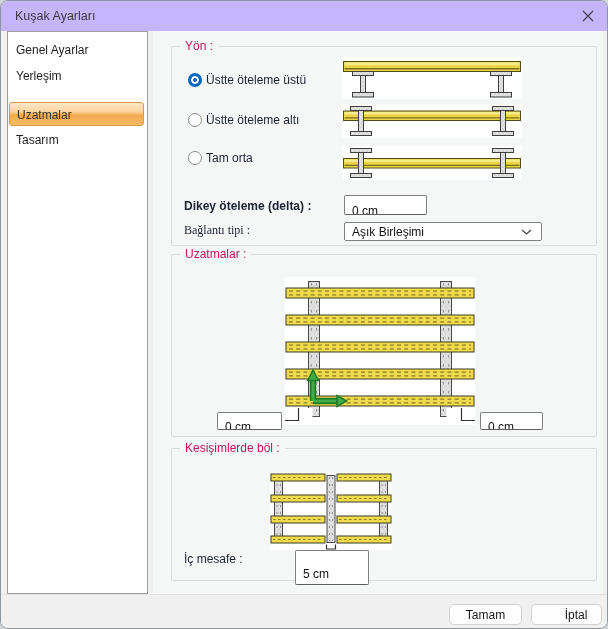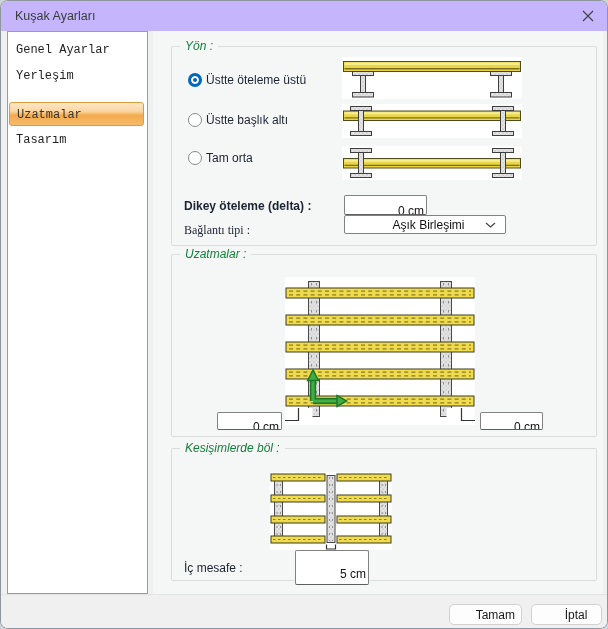--- a/index.html
+++ b/index.html
@@ -2,41 +2,41 @@
 <html><head>
 <meta charset="utf-8">
 <style>
   html,body{margin:0;padding:0;background:#cfd4d9;font-family:"Liberation Sans",sans-serif;}
   .dialog{position:relative;width:606px;height:627px;margin:0;background:#f0f0f0;
     border:1px solid #8f979e;border-radius:8px;overflow:hidden;box-sizing:content-box;}
   .titlebar{position:absolute;left:0;top:0;width:100%;height:30px;background:#c4b5fd;}
   .title{position:absolute;left:14px;top:0;line-height:30px;font-size:12.5px;color:#3c3c3c;}
   .close-btn{position:absolute;right:8px;top:6px;width:22px;height:18px;display:flex;align-items:center;justify-content:center;cursor:default;}
   .sidebar{position:absolute;left:6px;top:30px;width:141px;height:563px;background:#ffffff;
-    border:1px solid #9c9c9c;box-sizing:border-box;padding-top:5px;font-family:Liberation Mono, monospace;}
+    border:1px solid #9c9c9c;box-sizing:border-box;padding-top:5px;}
   .side-item{position:relative;height:26px;line-height:26px;padding-left:8px;font-size:12px;color:#1f1f1f;cursor:default;}
   .side-item.sel{height:24px;line-height:24px;margin:13px 3px 1px 1px;padding-left:7px;border:1px solid #dd9b3f;border-radius:3px;
     background:linear-gradient(180deg,#fde7c8 0%,#fbd5a0 38%,#f6b969 50%,#f3aa4e 55%,#f6bb6a 100%);
     color:#3a342c;box-sizing:border-box;}
   .main{position:absolute;left:152px;top:30px;width:450px;height:563px;background:#f5f6f6;}
   .grp{position:absolute;border:1px solid #dcdcdc;border-radius:2px;box-sizing:border-box;}
-  .grp-label{position:absolute;top:-8px;left:8px;background:#f5f6f6;padding:0 5px;font-size:12px;color:#15803d;line-height:15px;font-style:italic;}
+  .grp-label{position:absolute;top:-8px;left:8px;background:#f5f6f6;padding:0 5px;font-size:12px;color:#be185d;line-height:15px;}
   .lbl{position:absolute;font-size:12px;color:#1c2333;line-height:18px;white-space:nowrap;}
   .rb{position:absolute;width:14px;height:14px;border-radius:50%;background:#fefefe;border:1px solid #8a8a8a;box-sizing:border-box;}
   .rb.sel{border:3px solid #0067c0;background:#0067c0;box-shadow:inset 0 0 0 2px #fff;}
   .tb{position:absolute;background:#fff;border:1px solid #818181;border-bottom-color:#5f5f5f;border-radius:2px;
-    box-sizing:border-box;font-family:"Liberation Sans",sans-serif;font-size:12px;color:#111;padding:12px 2px 0 7px;outline:none;text-align:right;}
+    box-sizing:border-box;font-family:"Liberation Sans",sans-serif;font-size:12px;color:#111;padding:12px 2px 0 7px;outline:none;}
   .dd{position:absolute;background:#fff;border:1px solid #818181;border-radius:2px;box-sizing:border-box;
     display:flex;align-items:center;padding-left:7px;font-size:12px;color:#111;cursor:default;}
   .dd .chev{position:absolute;right:9px;top:50%;transform:translateY(-50%);}
   .diagram{position:absolute;line-height:0;}
   .footer{position:absolute;left:0;top:593px;width:100%;height:36px;background:#f0f0f0;border-top:1px solid #e3e3e3;box-sizing:border-box;}
   .btn{position:absolute;top:9px;height:21px;background:#fdfdfd;border:1px solid #d1d1d1;border-radius:5px;
     font-family:"Liberation Sans",sans-serif;font-size:12px;color:#1a1a1a;box-sizing:border-box;cursor:default;}
-  .btn.ok{left:448px;width:73px;text-align:right;}
+  .btn.ok{left:448px;width:73px;}
   .btn.cancel{left:530px;width:71px;padding-left:25px;}
 </style>
 </head>
 <body>
 
 <svg width="0" height="0" style="position:absolute">
   <defs>
     <pattern id="stip" width="4" height="4" patternUnits="userSpaceOnUse">
       <rect width="4" height="4" fill="#e4e4e4"></rect>
       <circle cx="1" cy="1" r="0.6" fill="#a0a0a0"></circle>
@@ -65,21 +65,21 @@
 
   <div class="main">
 
     <div class="grp" style="left:18px;top:15px;width:426px;height:200px;">
       <span class="grp-label">Yön :</span>
 
       <span class="rb sel" style="left:16px;top:26px;"></span>
       <span class="lbl" style="left:34px;top:24px;">Üstte öteleme üstü</span>
 
       <span class="rb" style="left:16px;top:66px;"></span>
-      <span class="lbl" style="left:34px;top:64px;">Üstte başlık altı</span>
+      <span class="lbl" style="left:34px;top:64px;">Üstte öteleme altı</span>
 
       <span class="rb" style="left:16px;top:104px;"></span>
       <span class="lbl" style="left:34px;top:102px;">Tam orta</span>
 
       <div class="diagram" style="left:170px;top:10px;">
         <svg width="180" height="42" viewBox="0 0 180 42">
           <rect width="180" height="42" fill="#ffffff"></rect>
           <rect x="1.5" y="4.5" width="177" height="10" fill="#e9d545" stroke="#4f4a1c"></rect>
           <rect x="2.5" y="5.5" width="175" height="2.6" fill="#f5ec8e"></rect>
           <line x1="2.5" y1="11.8" x2="177.5" y2="11.8" stroke="#7a6f1d" stroke-width="1.4"></line>
@@ -125,21 +125,21 @@
               <rect x="158.5" y="6.5" width="5" height="21"></rect>
               <rect x="150.5" y="27.5" width="21" height="4"></rect>
           </g>
         </svg>
       </div>
 
       <span class="lbl" style="left:12px;top:150px;font-weight:bold;">Dikey öteleme (delta) :</span>
       <input class="tb" style="left: 172px; top: 148px; width: 83px; height: 20px;" value="0 cm">
 
       <span class="lbl" style="left:12px;top:174px;font-family:Liberation Serif, serif;">Bağlantı tipi :</span>
-      <div class="dd" style="left:172px;top:168px;width:162px;height:19px;justify-content:center;">
+      <div class="dd" style="left:172px;top:175px;width:198px;height:19px;">
         <span>Aşık Birleşimi</span>
         <svg class="chev" width="11" height="7" viewBox="0 0 11 7">
           <path d="M1,1.5 L5.5,5.5 L10,1.5" fill="none" stroke="#444" stroke-width="1.2"></path>
         </svg>
       </div>
     </div>
 
     <div class="grp" style="left:18px;top:223px;width:426px;height:183px;">
       <span class="grp-label">Uzatmalar :</span>
 
@@ -235,21 +235,21 @@
             <line x1="3" y1="47.5" x2="53" y2="47.5"></line>
               <line x1="69" y1="47.5" x2="119" y2="47.5"></line>
             <line x1="3" y1="67.5" x2="53" y2="67.5"></line>
               <line x1="69" y1="67.5" x2="119" y2="67.5"></line>
           </g>
 
           <path d="M56.5,72.5 V77 H65.5 V72.5" fill="none" stroke="#333" stroke-width="1.2"></path>
         </svg>
       </div>
 
-      <span class="lbl" style="left:12px;top:101px;margin-top:9px;">İç mesafe :</span>
+      <span class="lbl" style="left:12px;top:101px;">İç mesafe :</span>
       <input class="tb" style="left: 123px; top: 101px; width: 74px; height: 35px;" value="5 cm">
     </div>
 
   </div>
 
   <div class="footer">
     <button class="btn ok">Tamam</button>
     <button class="btn cancel">İptal</button>
   </div>
 

